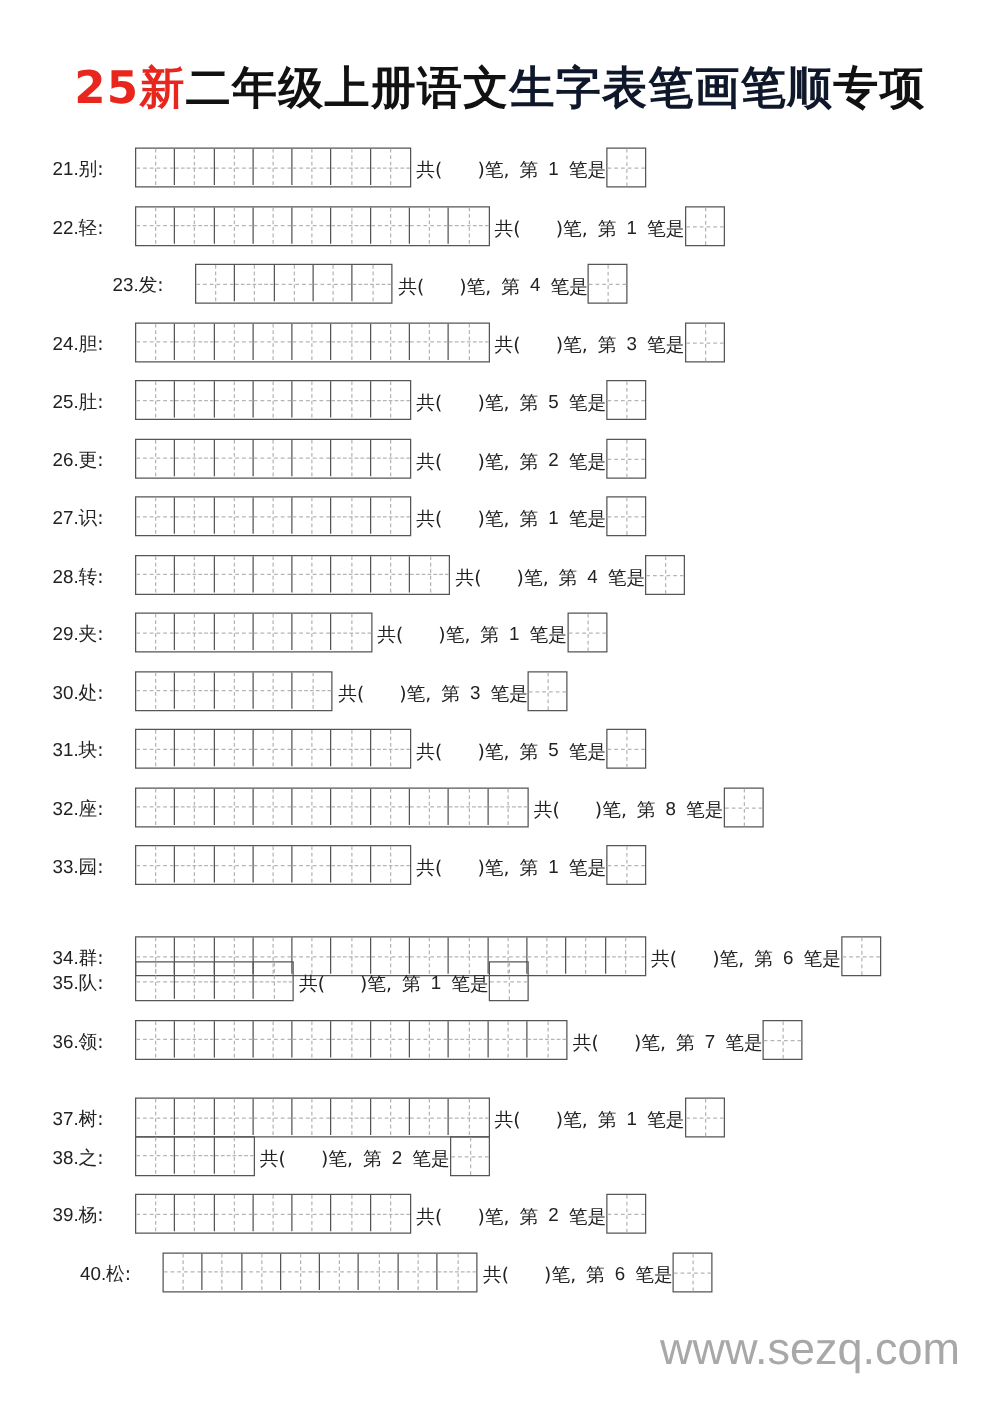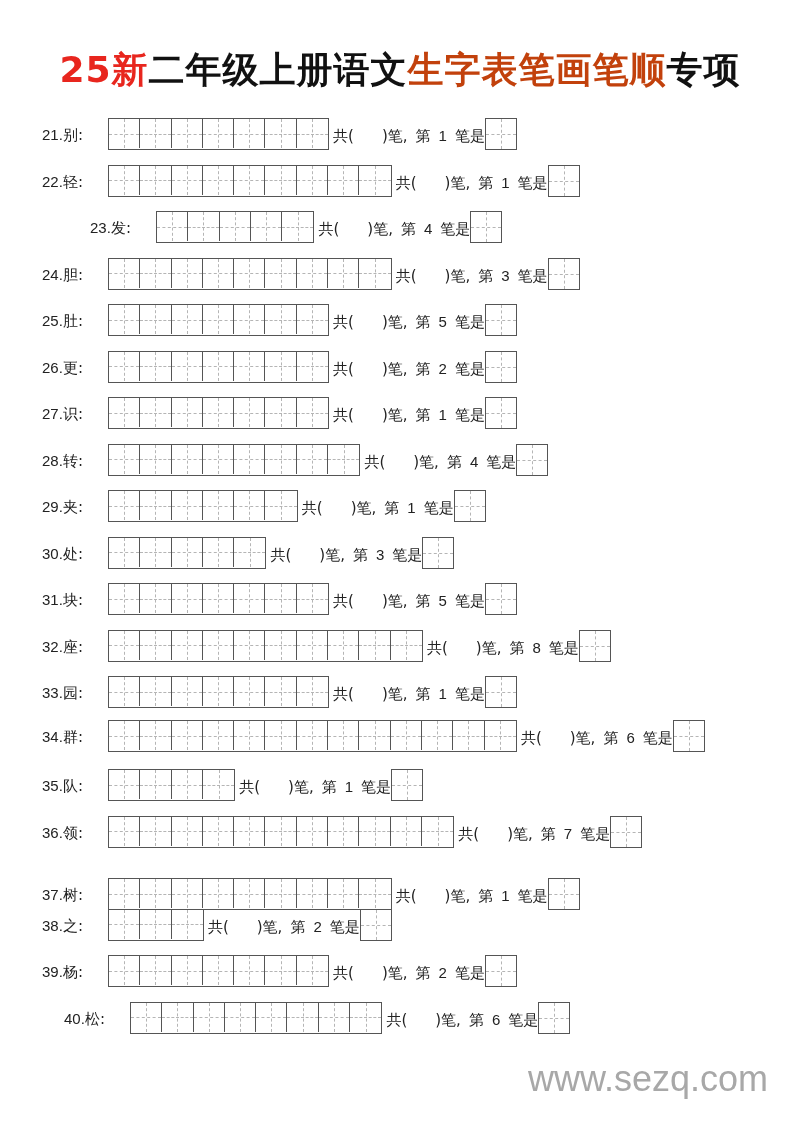--- a/index.html
+++ b/index.html
@@ -3,21 +3,21 @@
 <meta charset="utf-8">
 <style>
   html, body { margin: 0; padding: 0; background: #ffffff; }
   body { width: 800px; height: 1132px; position: relative; overflow: hidden;
          font-family: "DejaVu Sans", "Liberation Sans", sans-serif; color: #222; }
   .title { position: absolute; top: 46px; left: 0; width: 800px; text-align: center;
            font-size: 36px; font-weight: bold; letter-spacing: 1px; white-space: nowrap;
            font-family: "DejaVu Sans", sans-serif; }
   .title .red { color: #e8261e; }
   .title .black { color: #111111; }
-  .title .blue { color: #c2410c; }
+  .title .blue { color: #0f172a; }
   .rows { position: absolute; top: 118px; left: 0; width: 800px; }
   .row { position: absolute; left: 0; height: 32px; display: flex; align-items: center; text-align: center; }
   .label { position: absolute; left: 17px; width: 91px; height: 32px; line-height: 34px;
            font-size: 15px; color: #222; white-space: nowrap; }
   .label .num { font-family: "Liberation Sans", sans-serif; font-size: 15px; }
   .grid { position: absolute; left: 108px; top: 0; height: 32px; display: flex;
           border: 1.5px solid #555; box-sizing: border-box; }
   .cell { width: 31.3px; height: 29px; position: relative; box-sizing: border-box;
           border-right: 1.5px solid #555; }
   .cell:last-child { border-right: none; }
@@ -316,21 +316,21 @@
       <div class="after" style="left: 333.1px;">
         <span>共(</span>
         <span class="gap"></span>
         <span>)笔,</span>
         <span style="margin-left:8px">第</span>
         <span class="n">1</span>
         <span>笔是</span>
         <span class="ansbox"></span>
       </div>
     </div>
-    <div class="row" style="top: 602px; width: 800px;">
+    <div class="row" style="top: 631px; width: 800px;">
       <div class="label"><span class="num">34.</span><span>群</span><span>:</span></div>
       <div class="grid">
         <div class="cell"></div>
         <div class="cell"></div>
         <div class="cell"></div>
         <div class="cell"></div>
         <div class="cell"></div>
         <div class="cell"></div>
         <div class="cell"></div>
         <div class="cell"></div>

